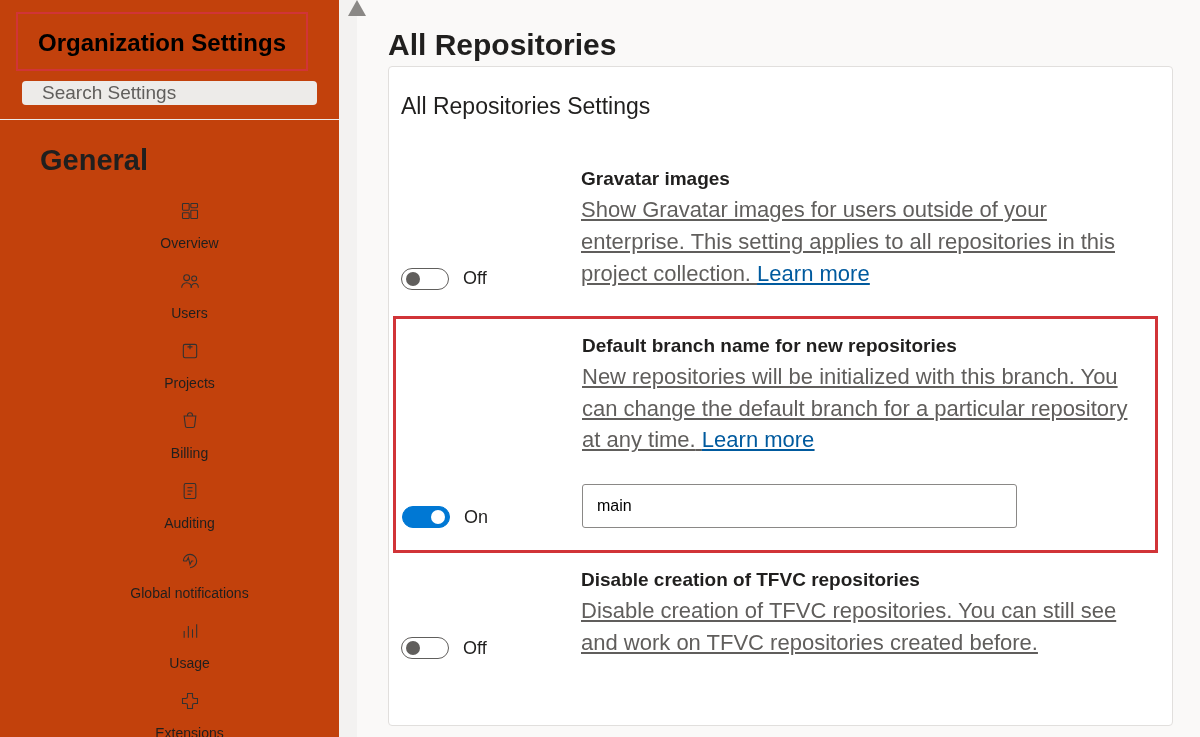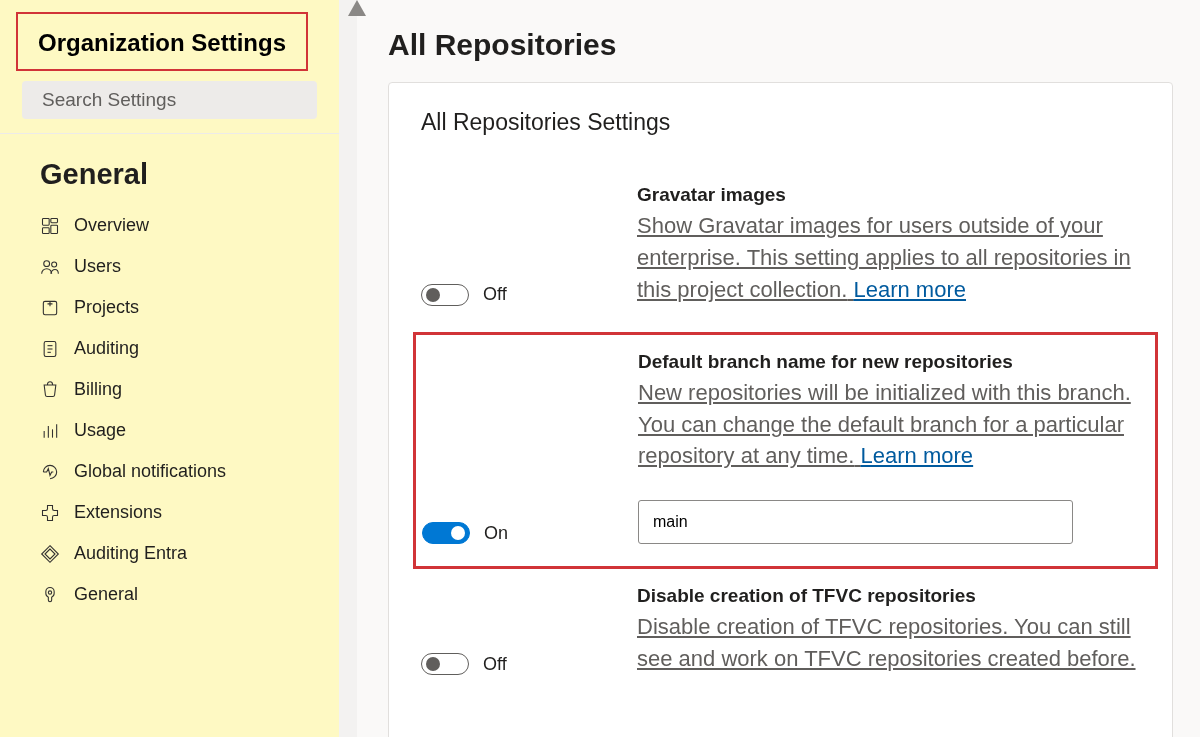--- a/index.html
+++ b/index.html
@@ -8,21 +8,21 @@
       height: 737px;
       font-family: 'Segoe UI', -apple-system, BlinkMacSystemFont, sans-serif;
       background: #faf9f8;
       overflow: hidden;
     }
     .app { display: flex; width: 100%; height: 100%; }
 
     
     .sidebar {
       width: 340px;
-      background: #fef9c3;
+      background: #c2410c;
       border-right: 1px solid #e1dfdd;
       padding: 0 0 0 0;
       position: relative;
     }
     .sidebar-title {
       font-size: 24px;
       font-weight: 600;
       padding: 15px 20px 12px 20px;
       display: inline-block;
     }
@@ -34,21 +34,21 @@
     }
     .search-wrap {
       padding: 10px 22px 14px 22px;
       border-bottom: 1px solid #edebe9;
     }
     .search-box {
       display: flex;
       align-items: center;
       background: #edebe9;
       border-radius: 4px;
-      height: 38px;
+      height: 24px;
       padding: 0 10px;
       gap: 10px;
     }
     .search-box svg { flex: 0 0 auto; }
     .search-box input {
       border: none;
       background: transparent;
       outline: none;
       font-size: 19px;
       color: #605e5c;
@@ -61,23 +61,24 @@
       font-weight: 600;
       padding: 24px 0 14px 40px;
       color: #201f1e;
     }
     .nav-list { list-style: none; }
     .nav-item {
       display: flex;
       align-items: center;
       gap: 14px;
       padding: 10px 0 10px 40px;
-      font-size: 18px;
+      font-size: 14px;
       color: #201f1e;
       cursor: pointer;
+      flex-direction: column;
     }
     .nav-item .nav-icon { width: 20px; height: 20px; display: flex; align-items: center; justify-content: center; }
     .nav-item .nav-icon svg { width: 20px; height: 20px; stroke: #323130; stroke-width: 1.3; fill: none; }
 
     .scroll-indicator {
       position: absolute;
       top: 0;
       right: -9px;
       width: 0; height: 0;
       border-left: 9px solid transparent;
@@ -87,46 +88,46 @@
     }
     .scroll-track {
       position: absolute;
       top: 0; right: -18px;
       width: 18px; height: 100%;
       background: #f3f2f1;
     }
 
     
     .main { flex: 1; padding: 28px 0 0 48px; overflow: auto; }
-    .page-title { font-size: 30px; font-weight: 600; color: #201f1e; margin-bottom: 20px; }
+    .page-title { font-size: 30px; font-weight: 600; color: #201f1e; margin-bottom: 4px; }
 
     .card {
       background: #fff;
       border: 1px solid #e1dfdd;
       border-radius: 4px;
-      padding: 26px 28px 40px 32px;
+      padding: 26px 28px 40px 12px;
       width: 785px;
     }
     .card-title { font-size: 23px; color: #201f1e; margin-bottom: 32px; font-weight: 400; }
 
     .setting-row {
       display: flex;
       align-items: flex-end;
       gap: 20px;
       padding: 16px 0 26px 0;
     }
     .setting-toggle-col {
       display: flex;
       align-items: center;
       gap: 14px;
       width: 160px;
       flex: 0 0 160px;
       padding-top: 2px;
     }
-    .setting-body { flex: 1; margin-left: 36px; }
+    .setting-body { flex: 1; }
     .setting-title { font-size: 19px; font-weight: 600; color: #201f1e; margin-bottom: 4px; }
     .setting-desc { font-size: 22px; color: #605e5c; line-height: 1.45; text-decoration: underline; }
     .setting-desc a { color: #005a9e; text-decoration: underline; }
 
     
     .toggle {
       position: relative;
       width: 48px; height: 22px;
       border-radius: 22px;
       cursor: pointer;
@@ -228,56 +229,56 @@
           <svg viewBox="0 0 24 24">
               <rect x="4" y="4" width="16" height="16" rx="2"></rect>
               <path d="M12 7 L12 4 M9 7 L15 7 M12 7 L12 10"></path>
             </svg>
         </span>
         <span>Projects</span>
       </li>
       <li class="nav-item">
         <span class="nav-icon">
           <svg viewBox="0 0 24 24">
+              <path d="M5 6h14l-1.5 12a2 2 0 0 1-2 1.8H8.5a2 2 0 0 1-2-1.8L5 6z"></path>
+              <path d="M9 6V5a3 3 0 0 1 6 0v1"></path>
+            </svg>
+        </span>
+        <span>Billing</span>
+      </li>
+      <li class="nav-item">
+        <span class="nav-icon">
+          <svg viewBox="0 0 24 24">
               <rect x="5" y="3" width="14" height="18" rx="2"></rect>
               <line x1="9" y1="8" x2="15" y2="8"></line>
               <line x1="9" y1="12" x2="15" y2="12"></line>
               <line x1="9" y1="16" x2="13" y2="16"></line>
             </svg>
         </span>
         <span>Auditing</span>
       </li>
       <li class="nav-item">
         <span class="nav-icon">
           <svg viewBox="0 0 24 24">
-              <path d="M5 6h14l-1.5 12a2 2 0 0 1-2 1.8H8.5a2 2 0 0 1-2-1.8L5 6z"></path>
-              <path d="M9 6V5a3 3 0 0 1 6 0v1"></path>
-            </svg>
-        </span>
-        <span>Billing</span>
+              <path d="M4 12a8 8 0 0 1 8-8 8 8 0 0 1 8 8 8 8 0 0 1-8 8"></path>
+              <path d="M4 12h4l2-4 2 8 2-4h2"></path>
+            </svg>
+        </span>
+        <span>Global notifications</span>
       </li>
       <li class="nav-item">
         <span class="nav-icon">
           <svg viewBox="0 0 24 24">
               <line x1="5" y1="20" x2="5" y2="12"></line>
               <line x1="10" y1="20" x2="10" y2="6"></line>
               <line x1="15" y1="20" x2="15" y2="10"></line>
               <line x1="20" y1="20" x2="20" y2="4"></line>
             </svg>
         </span>
         <span>Usage</span>
-      </li>
-      <li class="nav-item">
-        <span class="nav-icon">
-          <svg viewBox="0 0 24 24">
-              <path d="M4 12a8 8 0 0 1 8-8 8 8 0 0 1 8 8 8 8 0 0 1-8 8"></path>
-              <path d="M4 12h4l2-4 2 8 2-4h2"></path>
-            </svg>
-        </span>
-        <span>Global notifications</span>
       </li>
       <li class="nav-item">
         <span class="nav-icon">
           <svg viewBox="0 0 24 24">
               <path d="M9 3h6v4a2 2 0 0 0 2 2h4v6h-4a2 2 0 0 0-2 2v4H9v-4a2 2 0 0 0-2-2H3V9h4a2 2 0 0 0 2-2V3z"></path>
             </svg>
         </span>
         <span>Extensions</span>
       </li>
       <li class="nav-item">

